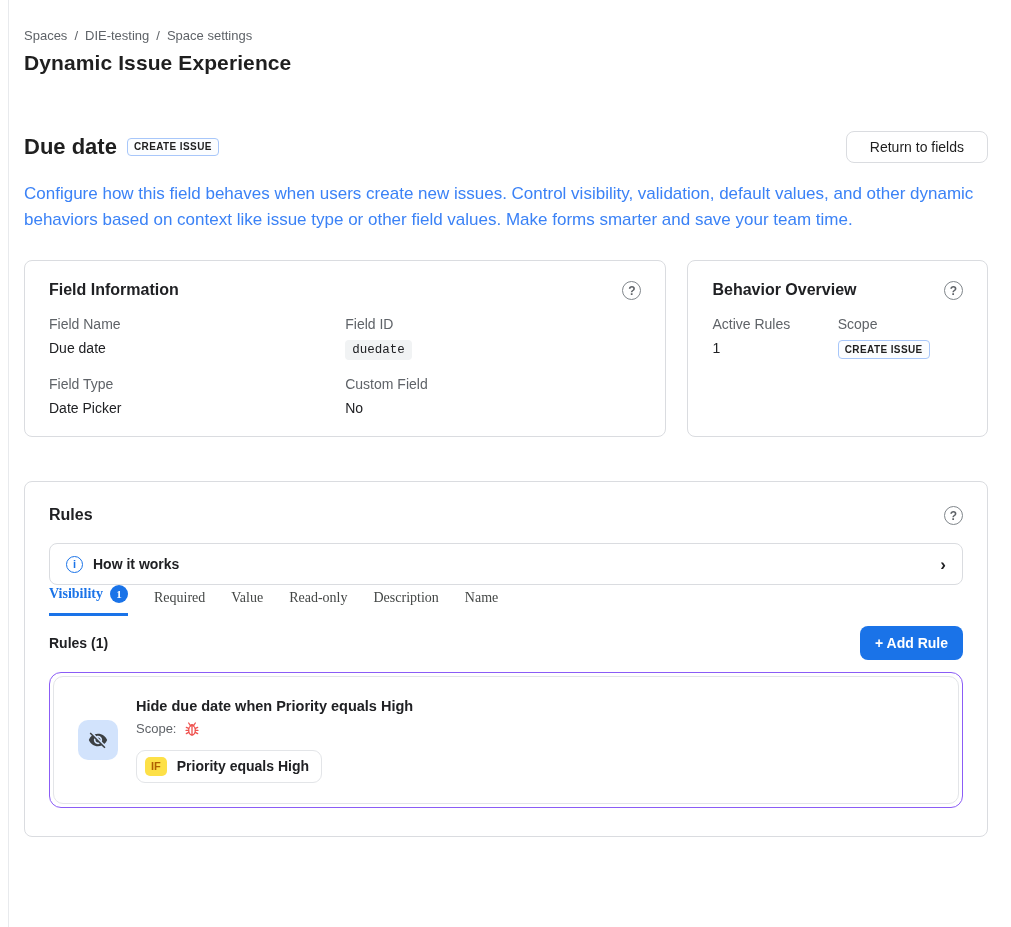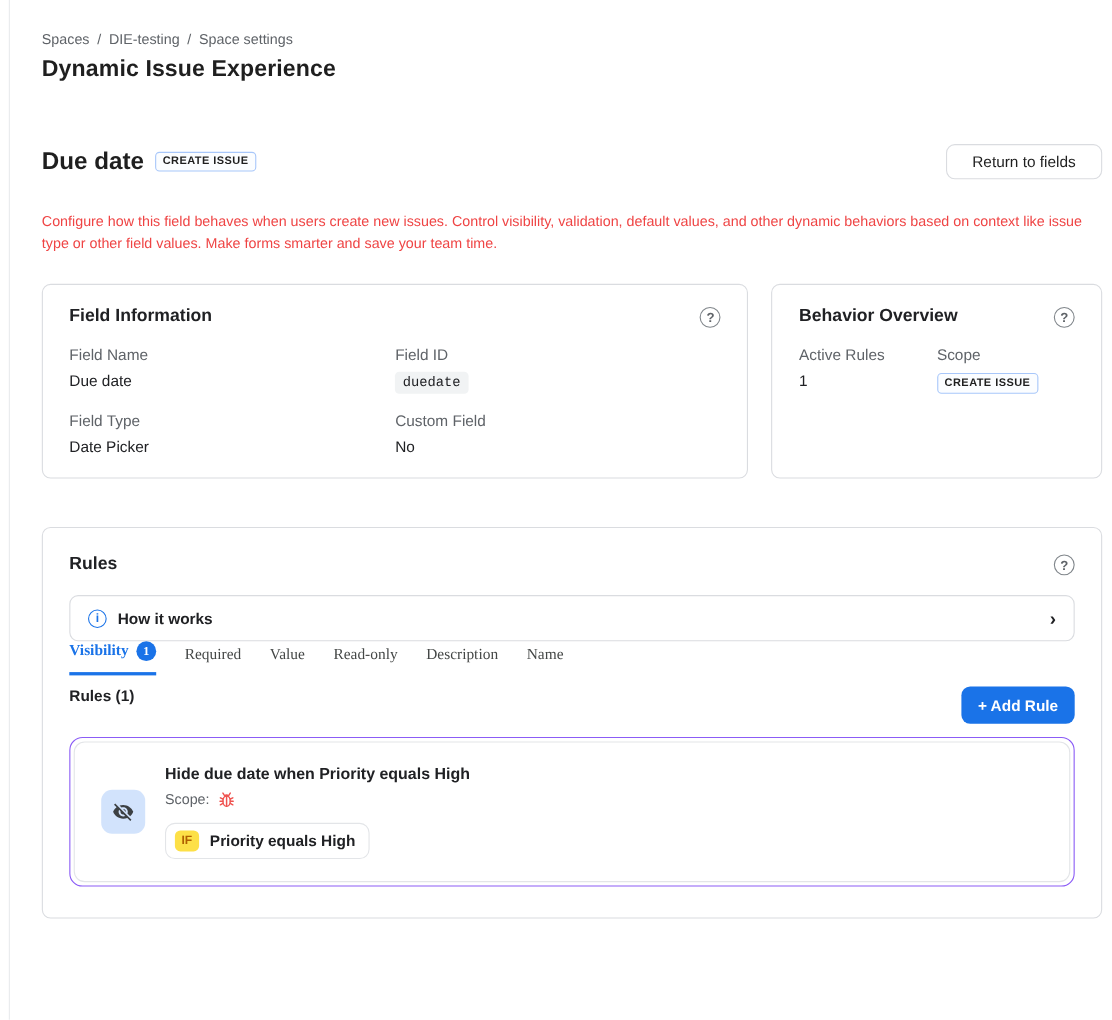--- a/index.html
+++ b/index.html
@@ -8,40 +8,40 @@
     font-family: "Liberation Sans", sans-serif;
     background: #ffffff;
     color: #202124;
     position: relative;
     overflow: hidden;
   }
   .left-edge-line {
     position: absolute; left: 8px; top: 0; bottom: 0;
     width: 1px; background: #e8eaed;
   }
-  .content { position: absolute; left: 38px; top: 0; width: 964px; }
+  .content { position: absolute; left: 24px; top: 0; width: 964px; }
 
   
   .breadcrumb { margin-top: 28px; font-size: 13px; color: #5f6368; display: flex; gap: 7px; align-items: center; }
   .breadcrumb .crumb { cursor: default; }
   .page-title { margin-top: 8px; font-size: 21px; font-weight: 700; color: #1f1f1f; letter-spacing: .1px; }
 
   
   .field-header { margin-top: 56px; display: flex; align-items: center; }
   .field-title { font-size: 22px; font-weight: 700; color: #1f1f1f; }
   .scope-pill {
     margin-left: 10px; font-size: 10px; font-weight: 700; letter-spacing: .4px;
     color: #1f1f1f; border: 1px solid #a8c7fa; background: #fbfdff;
     border-radius: 4px; padding: 3px 6px; line-height: 1;
   }
   .return-btn {
     margin-left: auto; background: #fff; border: 1px solid #dadce0; border-radius: 8px;
     padding: 7px 23px; font-size: 14px; color: #1f1f1f; font-family: inherit; cursor: pointer;
   }
-  .description { margin-top: 28px; font-size: 13px; line-height: 1.5; color: #ef4444; max-width: 964px; }
+  .description { margin-top: 18px; font-size: 17px; line-height: 1.5; color: #3b82f6; max-width: 964px; }
 
   
   .cards-row { margin-top: 28px; display: flex; gap: 21px; }
   .card {
     border: 1px solid #dadce0; border-radius: 8px; background: #fff; padding: 20px 24px;
   }
   .card-title-row { display: flex; align-items: flex-start; }
   .card-title { font-size: 16px; font-weight: 700; color: #202124; }
   .help-icon {
     margin-left: auto; width: 19px; height: 19px; border: 1.5px solid #80868b; border-radius: 50%;
@@ -73,21 +73,21 @@
   .hiw-chevron { margin-left: auto; font-size: 17px; color: #202124; font-weight: 600; line-height: 1; }
 
   .tabs { display: flex; gap: 26px; align-items: flex-end; font-family: Liberation Serif, serif; }
   .tab { font-size: 14px; color: #444746; padding-bottom: 10px; cursor: pointer; display: flex; align-items: center; gap: 7px; }
   .tab.active { color: #1a73e8; font-weight: 600; border-bottom: 3px solid #1a73e8; }
   .tab-badge {
     background: #1a73e8; color: #fff; font-size: 11px; font-weight: 700;
     width: 18px; height: 18px; border-radius: 50%; display: flex; align-items: center; justify-content: center;
   }
 
-  .rules-row { margin-top: 10px; display: flex; }
+  .rules-row { margin-top: 10px; display: flex; align-items: center; }
   .rules-count { font-size: 14px; font-weight: 700; color: #202124; }
   .add-rule-btn {
     margin-left: auto; background: #1a73e8; color: #fff; border: none; border-radius: 8px;
     font-size: 14px; font-weight: 600; padding: 9px 15px; cursor: pointer; font-family: inherit;
   }
 
   .highlight-box {
     margin-top: 12px; border: 1px solid #8b5cf6; border-radius: 12px; padding: 3px;
   }
   .rule-card {

